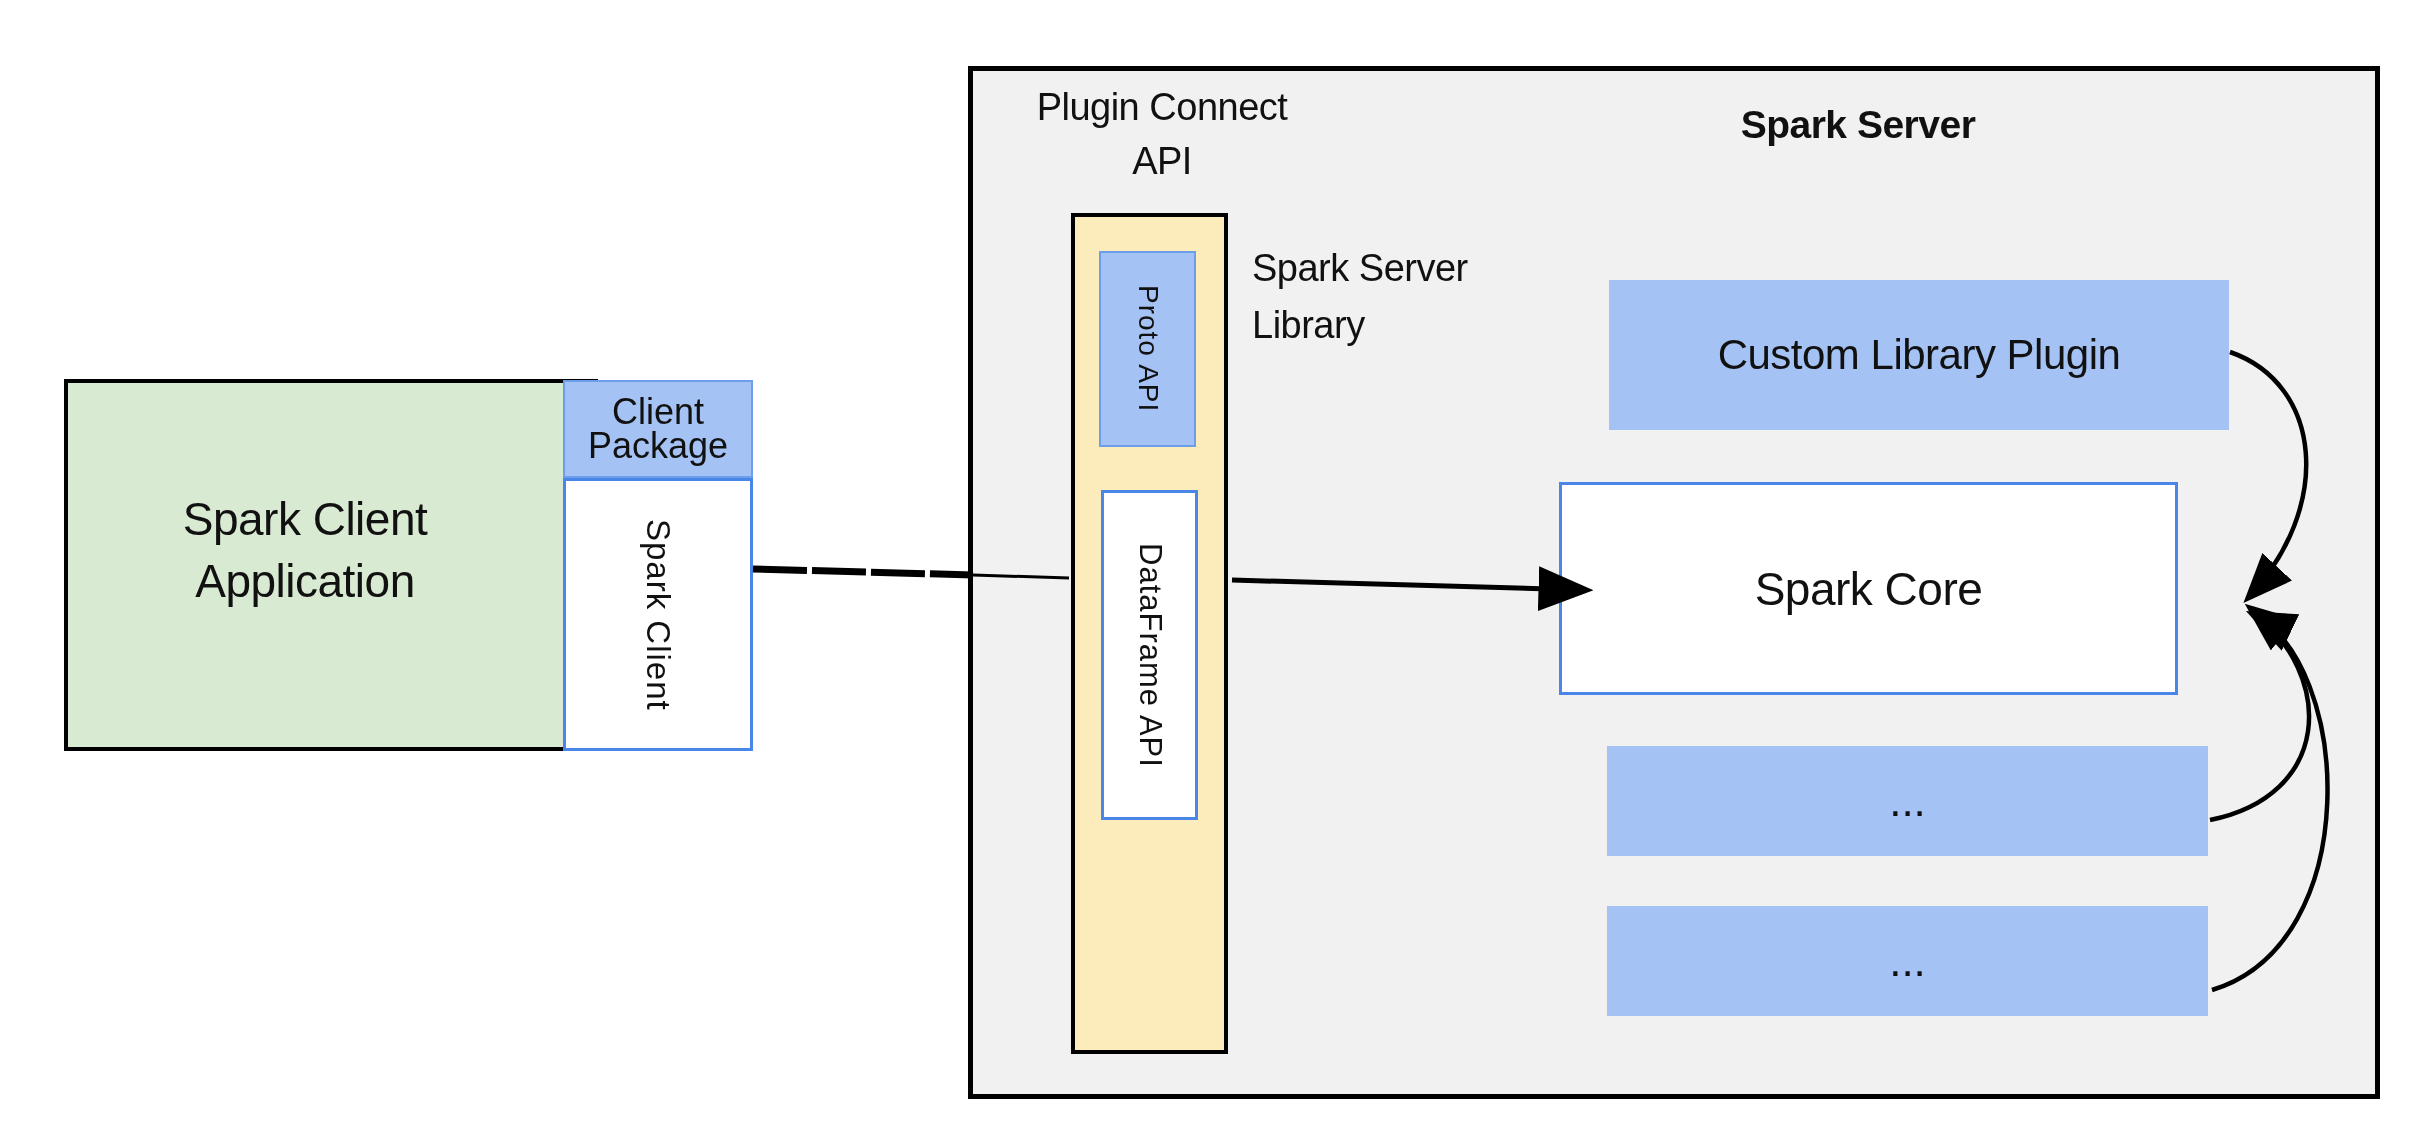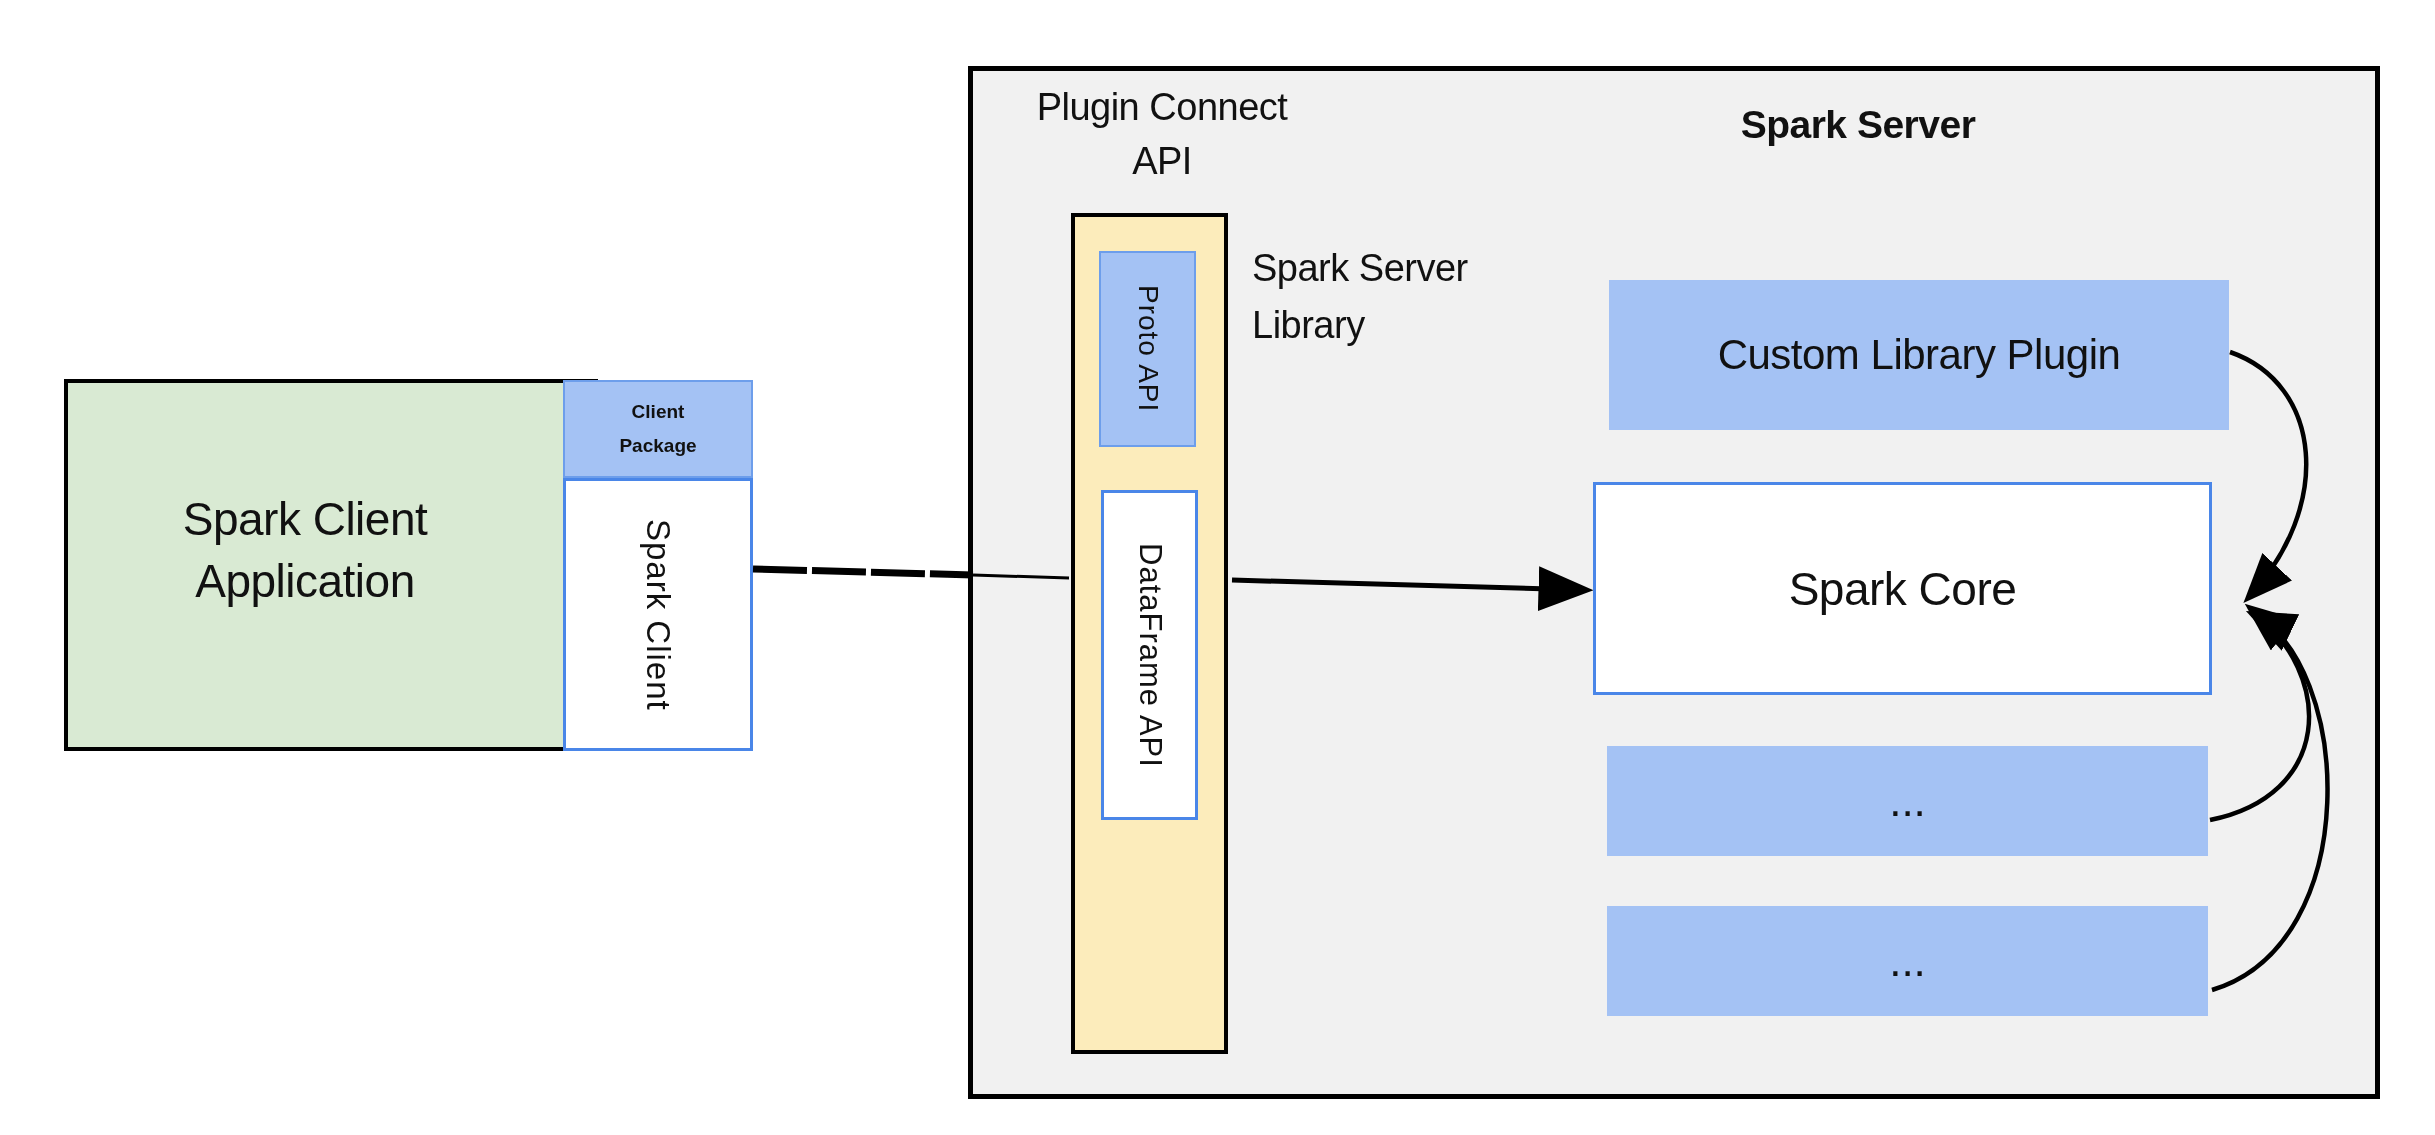--- a/index.html
+++ b/index.html
@@ -47,21 +47,21 @@
   }
   .client-app-label{
     left:80px;top:488px;width:450px;
     font-size:46px;line-height:62px;letter-spacing:-0.5px;
     text-align:center;
   }
   .client-package{
     left:563px;top:380px;width:190px;height:98px;
     background:var(--blue-fill,#a4c2f4);
     border:2px solid var(--blue-border-light,#6d9eeb);
-    font-size:19px;line-height:34px;font-weight:bold;
+    font-size:36px;line-height:34px;
   }
   .spark-client-box{
     left:563px;top:478px;width:190px;height:273px;
     background:#fff;
     border:3px solid var(--blue-border,#4a86e8);
     font-size:33px;
   }
   .vtext{
     writing-mode:vertical-rl;text-orientation:mixed;
     letter-spacing:1px;
@@ -86,21 +86,21 @@
     font-size:31px;
   }
 
   
   .plugin-box{
     left:1609px;top:280px;width:620px;height:150px;
     background:var(--blue-fill,#a4c2f4);
     font-size:42px;letter-spacing:-0.5px;
   }
   .core-box{
-    left:1593px;top:482px;width:619px;height:213px;
+    left:1559px;top:482px;width:619px;height:213px;
     background:#fff;
     border:3px solid var(--blue-border,#4a86e8);
     font-size:46px;letter-spacing:-0.5px;
   }
   .dots-box-1{
     left:1607px;top:746px;width:601px;height:110px;
     background:var(--blue-fill,#a4c2f4);
     font-size:44px;
   }
   .dots-box-2{

